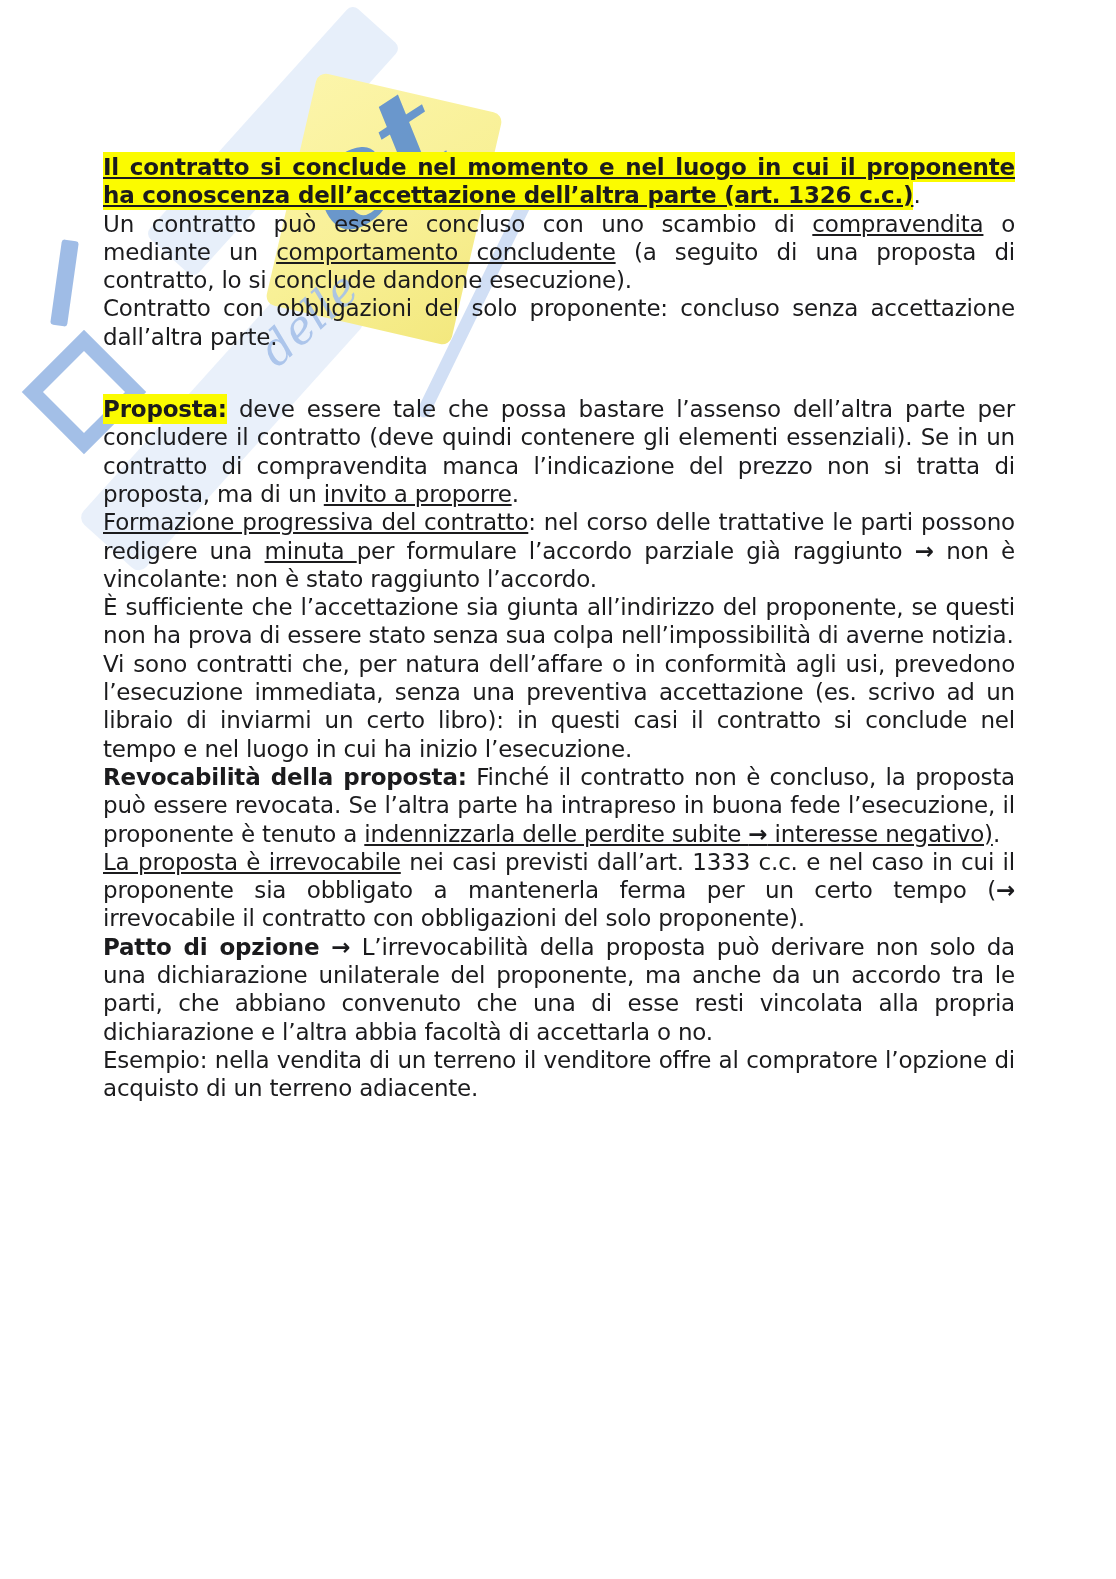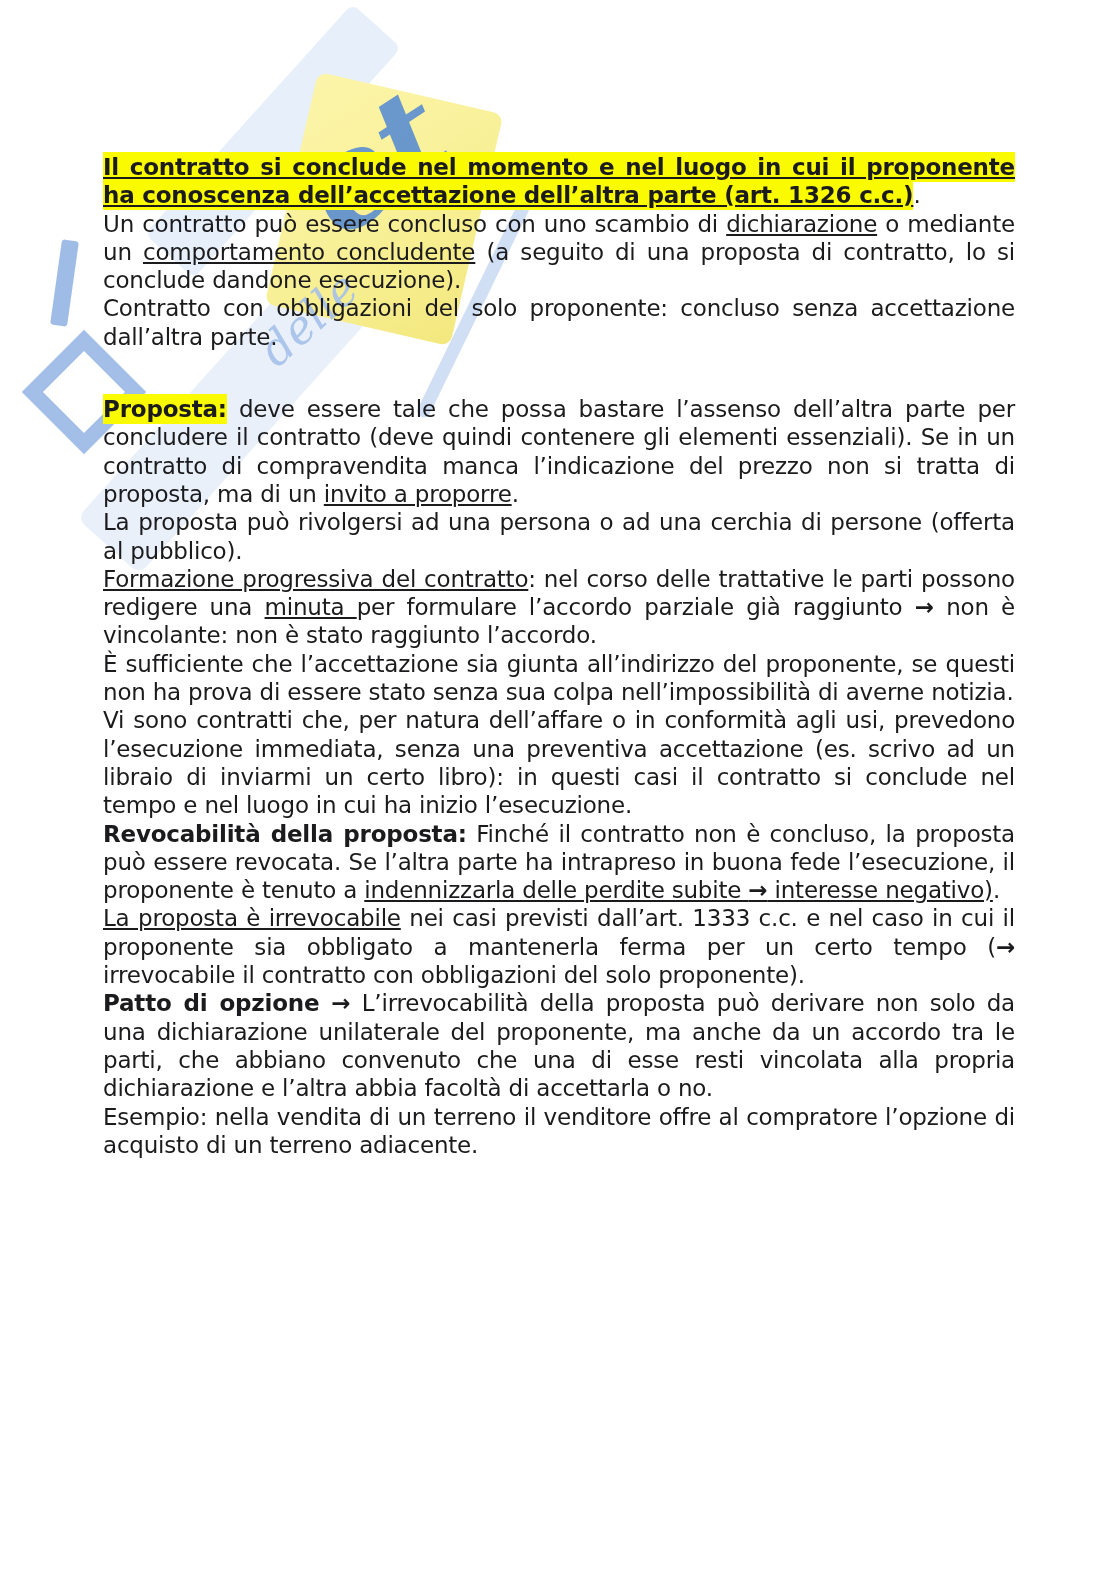--- a/index.html
+++ b/index.html
@@ -52,24 +52,23 @@
     <div class="wm wm-bar"></div>
     <div class="wm wm-diamond"></div>
     <div class="wm wm-swash"></div>
     <div class="wm wm-note"></div>
     <div class="wm wm-script-et">et</div>
     <div class="wm wm-script-delle">delle</div>
   </div>
 
   <div class="content">
       <p class="para"><span class="hl b u">Il contratto si conclude nel momento e nel luogo in cui il proponente ha conoscenza dell’accettazione dell’altra parte (art. 1326 c.c.)</span><span>.</span></p>
-      <p class="para"><span>Un contratto può essere concluso con uno scambio di </span><span class="u">dichiarazione</span><span> o mediante un </span><span class="u">comportamento concludente</span><span> (a seguito di una proposta di contratto, lo si conclude dandone esecuzione).</span></p>
+      <p class="para"><span>Un contratto può essere concluso con uno scambio di </span><span class="u">compravendita</span><span> o mediante un </span><span class="u">comportamento concludente</span><span> (a seguito di una proposta di contratto, lo si conclude dandone esecuzione).</span></p>
       <p class="para"><span>Contratto con obbligazioni del solo proponente: concluso senza accettazione dall’altra parte.</span></p>
       <p class="para space-before"><span class="hl b">Proposta:</span><span> deve essere tale che possa bastare l’assenso dell’altra parte per concludere il contratto (deve quindi contenere gli elementi essenziali). Se in un contratto di compravendita manca l’indicazione del prezzo non si tratta di proposta, ma di un </span><span class="u">invito a proporre</span><span>.</span></p>
-      <p class="para"><span>La proposta può rivolgersi ad una persona o ad una cerchia di persone (offerta al pubblico).</span></p>
       <p class="para"><span class="u">Formazione progressiva del contratto</span><span>: nel corso delle trattative le parti possono redigere una </span><span class="u">minuta </span><span>per formulare l’accordo parziale già raggiunto </span><span class="b">→</span><span> non è vincolante: non è stato raggiunto l’accordo.</span></p>
       <p class="para"><span>È sufficiente che l’accettazione sia giunta all’indirizzo del proponente, se questi non ha prova di essere stato senza sua colpa nell’impossibilità di averne notizia.</span></p>
       <p class="para"><span>Vi sono contratti che, per natura dell’affare o in conformità agli usi, prevedono l’esecuzione immediata, senza una preventiva accettazione (es. scrivo ad un libraio di inviarmi un certo libro): in questi casi il contratto si conclude nel tempo e nel luogo in cui ha inizio l’esecuzione.</span></p>
       <p class="para"><span class="b">Revocabilità della proposta:</span><span> Finché il contratto non è concluso, la proposta può essere revocata. Se l’altra parte ha intrapreso in buona fede l’esecuzione, il proponente è tenuto a </span><span class="u">indennizzarla delle perdite subite </span><span class="b u">→</span><span class="u"> interesse negativo)</span><span>.</span></p>
       <p class="para"><span class="u">La proposta è irrevocabile</span><span> nei casi previsti dall’art. 1333 c.c. e nel caso in cui il proponente sia obbligato a mantenerla ferma per un certo tempo (</span><span class="b">→</span><span> irrevocabile il contratto con obbligazioni del solo proponente).</span></p>
       <p class="para"><span class="b">Patto di opzione →</span><span> L’irrevocabilità della proposta può derivare non solo da una dichiarazione unilaterale del proponente, ma anche da un accordo tra le parti, che abbiano convenuto che una di esse resti vincolata alla propria dichiarazione e l’altra abbia facoltà di accettarla o no.</span></p>
       <p class="para"><span>Esempio: nella vendita di un terreno il venditore offre al compratore l’opzione di acquisto di un terreno adiacente.</span></p>
     </div>
 
 </div>

